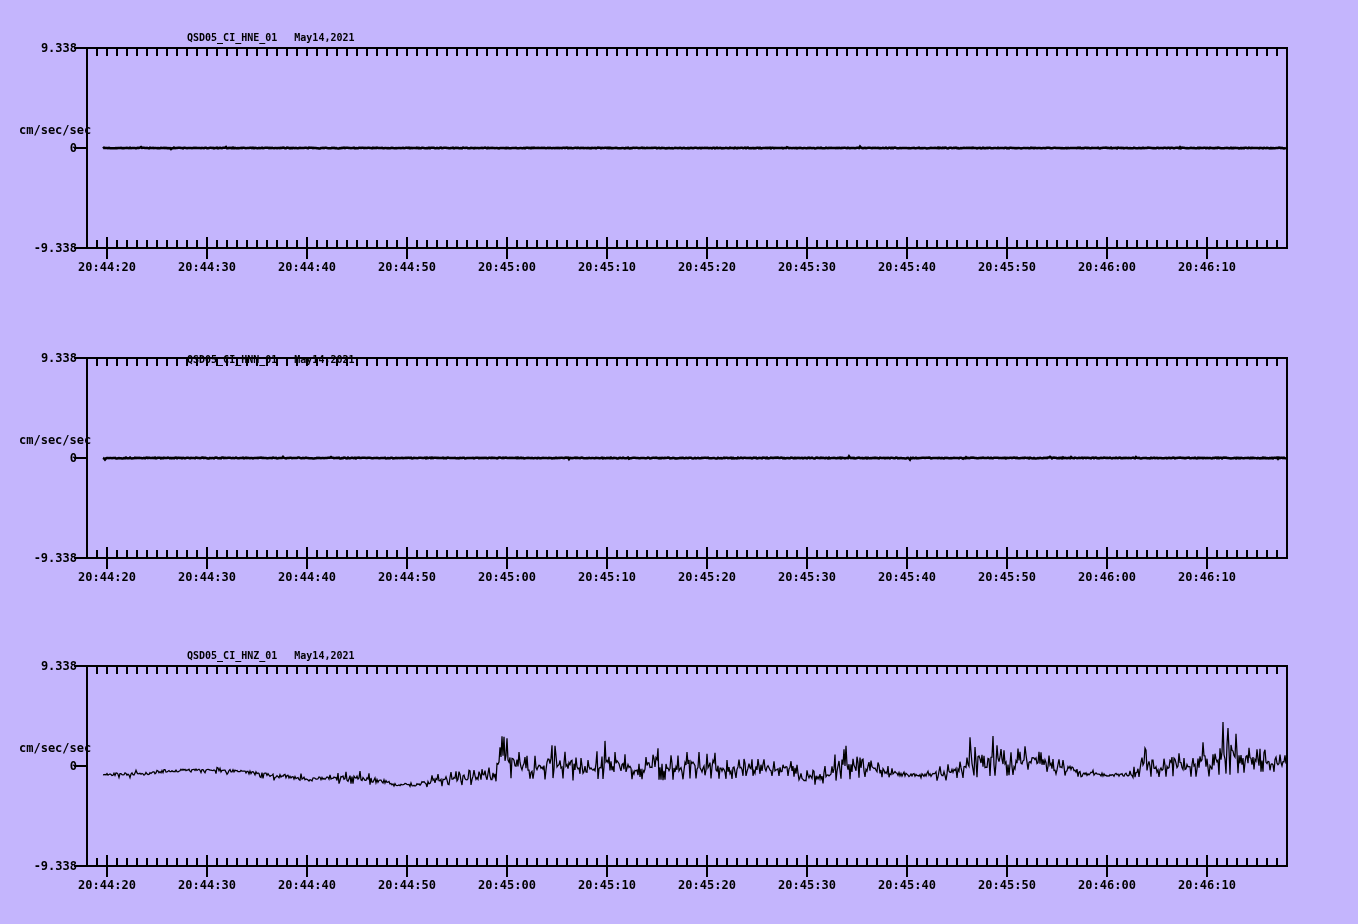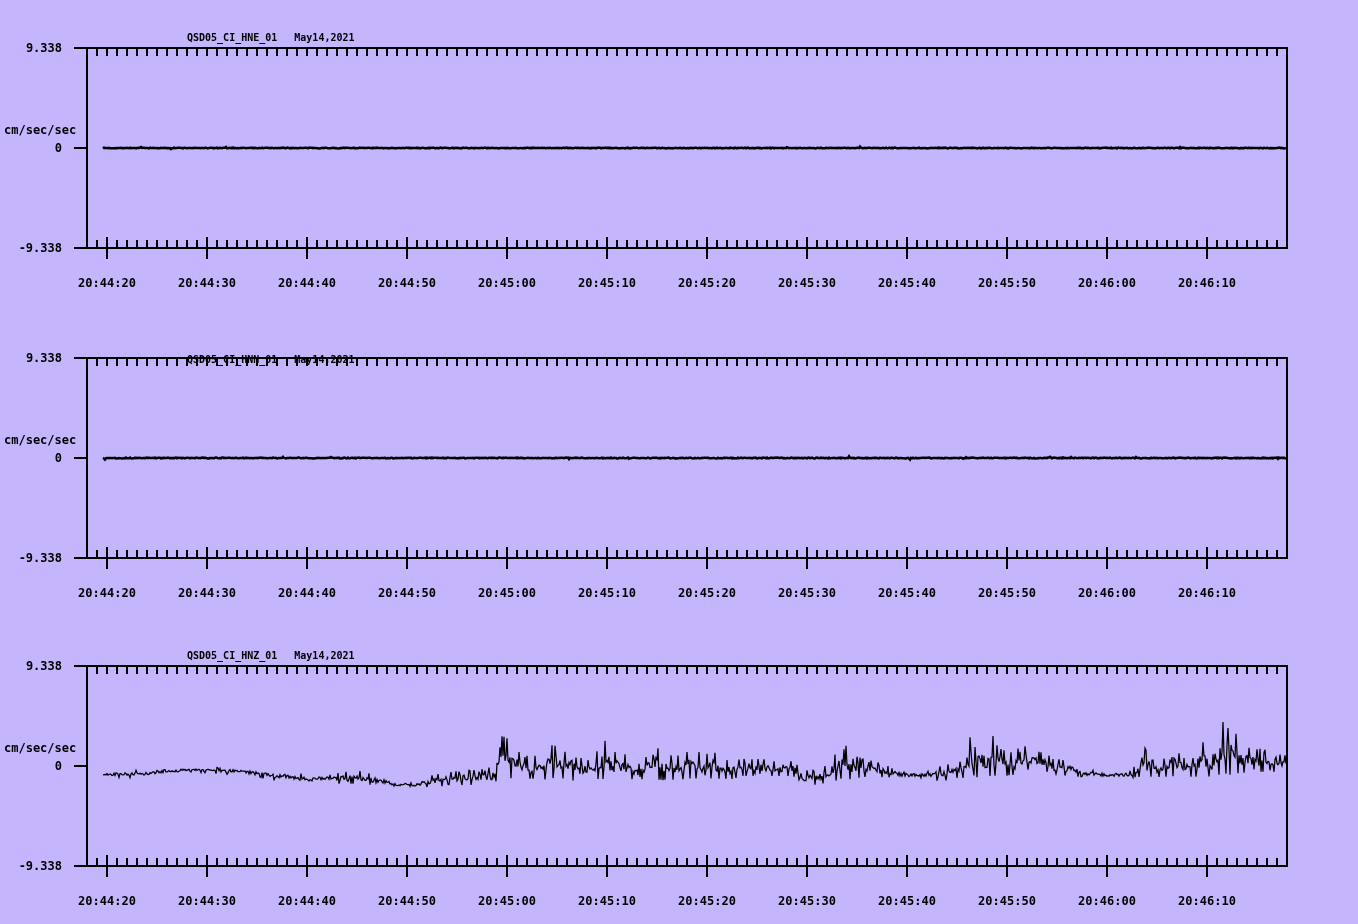--- a/index.html
+++ b/index.html
@@ -1,24 +1,24 @@
 <!DOCTYPE html>
 <html><head>
 <meta charset="utf-8">
 <style>
   html,body{margin:0;padding:0;background:#ffffff;}
   .screen{position:relative;width:1358px;height:924px;background:#c4b5fd;overflow:hidden;
           font-family:"DejaVu Sans Mono",monospace;color:#000;}
   .screen svg{position:absolute;left:0;top:0;}
-  .lbl{position:absolute;font-weight:bold;font-size:12px;line-height:14px;white-space:pre;color:#000;}
+  .lbl{position:absolute;font-weight:bold;font-size:12px;line-height:14px;white-space:pre;color:#000;margin-left:15px;}
   .title{position:absolute;font-weight:bold;font-size:10px;line-height:14px;white-space:pre;color:#000;}
   .title .date{margin-left:17px;}
   .ytick{width:62px;text-align:right;left:0;}
   .yunit{left:4px;}
-  .xlab{position:absolute;width:80px;text-align:center;font-weight:bold;font-size:12px;line-height:14px;color:#000;margin-top:16px;}
+  .xlab{position:absolute;width:80px;text-align:center;font-weight:bold;font-size:12px;line-height:14px;color:#000;}
 </style>
 </head>
 <body>
 
 <div class="screen">
 
   <svg id="plot-svg" width="1358" height="924">
     <g id="axes-layer">
         <path d="M87,48 H1287 V248 H87 Z" stroke="#000000" stroke-width="1.2" fill="none" shape-rendering="crispEdges"></path>
         <path d="M97,48 V56 M97,240 V248 M107,48 V56 M107,240 V248 M117,48 V56 M117,240 V248 M127,48 V56 M127,240 V248 M137,48 V56 M137,240 V248 M147,48 V56 M147,240 V248 M157,48 V56 M157,240 V248 M167,48 V56 M167,240 V248 M177,48 V56 M177,240 V248 M187,48 V56 M187,240 V248 M197,48 V56 M197,240 V248 M207,48 V56 M207,240 V248 M217,48 V56 M217,240 V248 M227,48 V56 M227,240 V248 M237,48 V56 M237,240 V248 M247,48 V56 M247,240 V248 M257,48 V56 M257,240 V248 M267,48 V56 M267,240 V248 M277,48 V56 M277,240 V248 M287,48 V56 M287,240 V248 M297,48 V56 M297,240 V248 M307,48 V56 M307,240 V248 M317,48 V56 M317,240 V248 M327,48 V56 M327,240 V248 M337,48 V56 M337,240 V248 M347,48 V56 M347,240 V248 M357,48 V56 M357,240 V248 M367,48 V56 M367,240 V248 M377,48 V56 M377,240 V248 M387,48 V56 M387,240 V248 M397,48 V56 M397,240 V248 M407,48 V56 M407,240 V248 M417,48 V56 M417,240 V248 M427,48 V56 M427,240 V248 M437,48 V56 M437,240 V248 M447,48 V56 M447,240 V248 M457,48 V56 M457,240 V248 M467,48 V56 M467,240 V248 M477,48 V56 M477,240 V248 M487,48 V56 M487,240 V248 M497,48 V56 M497,240 V248 M507,48 V56 M507,240 V248 M517,48 V56 M517,240 V248 M527,48 V56 M527,240 V248 M537,48 V56 M537,240 V248 M547,48 V56 M547,240 V248 M557,48 V56 M557,240 V248 M567,48 V56 M567,240 V248 M577,48 V56 M577,240 V248 M587,48 V56 M587,240 V248 M597,48 V56 M597,240 V248 M607,48 V56 M607,240 V248 M617,48 V56 M617,240 V248 M627,48 V56 M627,240 V248 M637,48 V56 M637,240 V248 M647,48 V56 M647,240 V248 M657,48 V56 M657,240 V248 M667,48 V56 M667,240 V248 M677,48 V56 M677,240 V248 M687,48 V56 M687,240 V248 M697,48 V56 M697,240 V248 M707,48 V56 M707,240 V248 M717,48 V56 M717,240 V248 M727,48 V56 M727,240 V248 M737,48 V56 M737,240 V248 M747,48 V56 M747,240 V248 M757,48 V56 M757,240 V248 M767,48 V56 M767,240 V248 M777,48 V56 M777,240 V248 M787,48 V56 M787,240 V248 M797,48 V56 M797,240 V248 M807,48 V56 M807,240 V248 M817,48 V56 M817,240 V248 M827,48 V56 M827,240 V248 M837,48 V56 M837,240 V248 M847,48 V56 M847,240 V248 M857,48 V56 M857,240 V248 M867,48 V56 M867,240 V248 M877,48 V56 M877,240 V248 M887,48 V56 M887,240 V248 M897,48 V56 M897,240 V248 M907,48 V56 M907,240 V248 M917,48 V56 M917,240 V248 M927,48 V56 M927,240 V248 M937,48 V56 M937,240 V248 M947,48 V56 M947,240 V248 M957,48 V56 M957,240 V248 M967,48 V56 M967,240 V248 M977,48 V56 M977,240 V248 M987,48 V56 M987,240 V248 M997,48 V56 M997,240 V248 M1007,48 V56 M1007,240 V248 M1017,48 V56 M1017,240 V248 M1027,48 V56 M1027,240 V248 M1037,48 V56 M1037,240 V248 M1047,48 V56 M1047,240 V248 M1057,48 V56 M1057,240 V248 M1067,48 V56 M1067,240 V248 M1077,48 V56 M1077,240 V248 M1087,48 V56 M1087,240 V248 M1097,48 V56 M1097,240 V248 M1107,48 V56 M1107,240 V248 M1117,48 V56 M1117,240 V248 M1127,48 V56 M1127,240 V248 M1137,48 V56 M1137,240 V248 M1147,48 V56 M1147,240 V248 M1157,48 V56 M1157,240 V248 M1167,48 V56 M1167,240 V248 M1177,48 V56 M1177,240 V248 M1187,48 V56 M1187,240 V248 M1197,48 V56 M1197,240 V248 M1207,48 V56 M1207,240 V248 M1217,48 V56 M1217,240 V248 M1227,48 V56 M1227,240 V248 M1237,48 V56 M1237,240 V248 M1247,48 V56 M1247,240 V248 M1257,48 V56 M1257,240 V248 M1267,48 V56 M1267,240 V248 M1277,48 V56 M1277,240 V248 M107,237 V259 M207,237 V259 M307,237 V259 M407,237 V259 M507,237 V259 M607,237 V259 M707,237 V259 M807,237 V259 M907,237 V259 M1007,237 V259 M1107,237 V259 M1207,237 V259 M74,48 H87 M74,148 H87 M74,248 H87 " stroke="#000000" stroke-width="1.2" fill="none" shape-rendering="crispEdges"></path>

